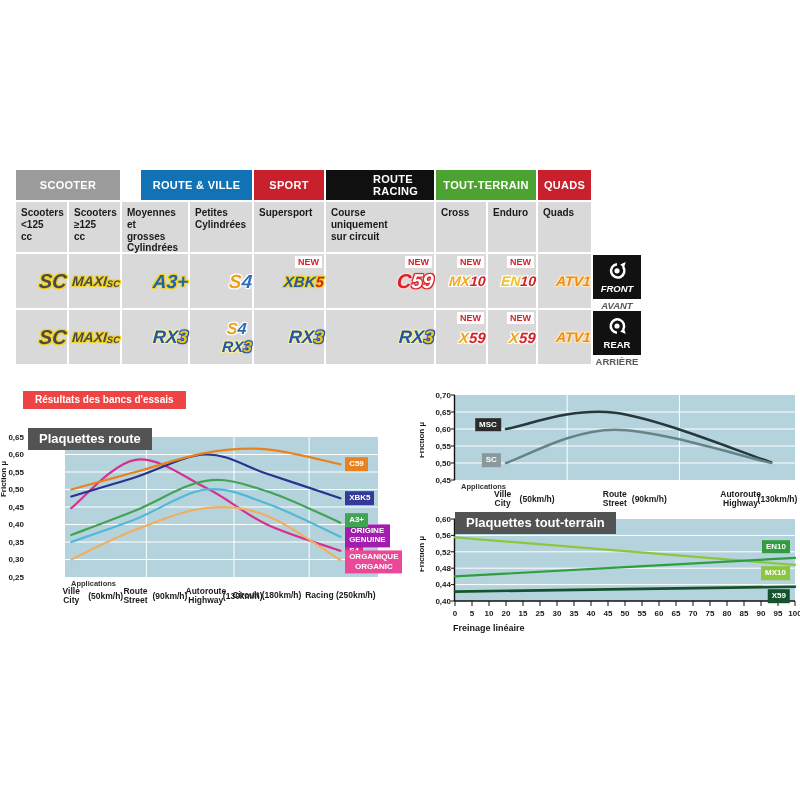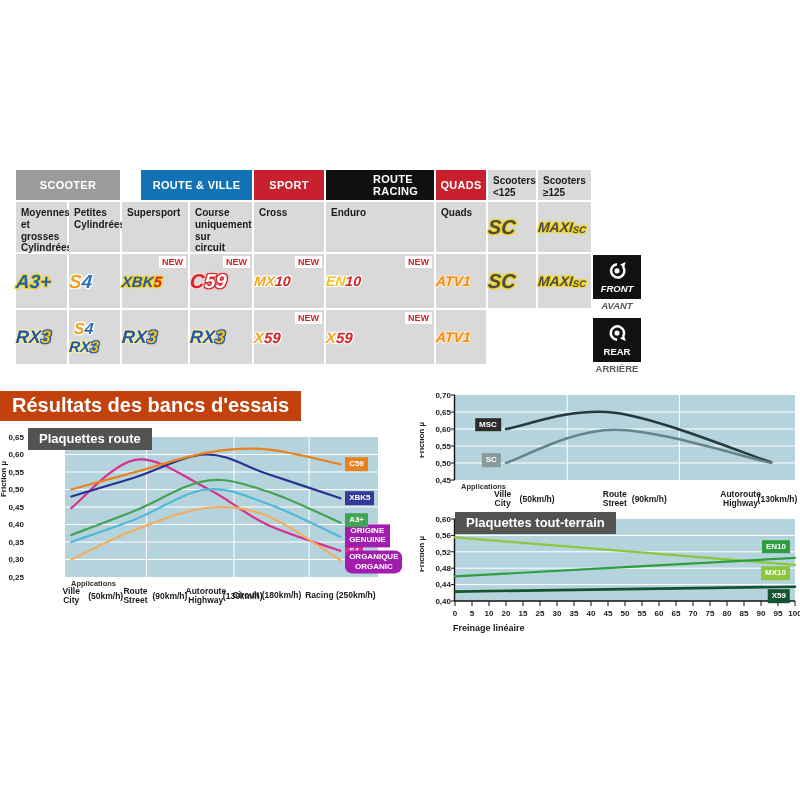--- a/index.html
+++ b/index.html
@@ -6,35 +6,35 @@
   .sheet{position:relative;width:800px;height:800px;background:#fff;overflow:hidden;
          font-family:"Liberation Sans","DejaVu Sans",sans-serif;}
   
   .pad-table{position:absolute;left:16px;top:170px;}
   .grid{display:grid;grid-template-columns:51px 51px 66px 62px 70px 108px 50px 48px 53px;
         grid-template-rows:30px 50px 54px 54px;gap:2px;background:#fff;}
   .th{color:#fff;font-size:11px;font-weight:bold;display:flex;align-items:center;justify-content:center;
       letter-spacing:.3px;}
   .sub{background:#d9d9d9;color:#1a1a1a;font-size:10px;font-weight:bold;line-height:1.18;
        padding:5px 16px 0 5px;}
-  .cell{background:#d9d9d9;position:relative;display:flex;align-items:center;justify-content:flex-start;}
+  .cell{background:#d9d9d9;position:relative;display:flex;align-items:center;justify-content:flex-end;}
   .newb{position:absolute;top:2px;right:2px;background:#fff;color:#d42027;font-size:9px;
         font-weight:bold;padding:0 3px;line-height:12px;}
   .logo{font-style:italic;font-weight:900;line-height:1;white-space:nowrap;transform:skewX(-4deg);}
   .logo .sub-sz{font-size:68%;vertical-align:-1px;}
   .stack{display:flex;flex-direction:column;align-items:center;gap:3px;}
   
   .pos-col{position:absolute;left:593px;top:255px;width:50px;}
   .pos-block{position:absolute;left:0;width:48px;text-align:center;}
   .pos-box{width:48px;height:44px;background:#111;color:#fff;display:flex;flex-direction:column;
            align-items:center;justify-content:center;font-size:9.5px;font-weight:bold;gap:1px;}
   .pos-sub{font-size:9.5px;font-weight:bold;color:#5a5a5a;margin-top:1px;}
   
-  .results-title{position:absolute;left:0;top:391px;background:#c2410c;color:#fff;
-                 font-size:20px;font-weight:bold;padding:3px 12px 4px;}
+  .results-title{position:absolute;left:23px;top:391px;background:#ef4444;color:#fff;
+                 font-size:10px;font-weight:bold;padding:3px 12px 4px;}
   .chart{position:absolute;}
   #route{left:0;top:424px;width:400px;height:196px;}
   #scooter{left:420px;top:385px;width:380px;height:127px;}
   #terrain{left:420px;top:511px;width:380px;height:134px;}
   .chart-title{position:absolute;background:#535353;color:#fff;font-size:13px;font-weight:bold;
                padding:3px 11px 4px;z-index:2;}
   #route .chart-title{left:28px;top:4px;}
   #scooter .chart-title{left:35px;top:1px;}
   #terrain .chart-title{left:35px;top:1px;}
   .chart-body{position:absolute;inset:0;}
@@ -47,20 +47,21 @@
 <body>
 
 <div class="sheet">
 
   <section class="pad-table">
     <div class="grid" id="grid">
         <div class="th" style="background: rgb(155, 155, 155); grid-column: span 2;">SCOOTER</div>
         <div class="th" style="background: rgb(17, 115, 181); grid-column: span 2; margin-left: 19px;">ROUTE &amp; VILLE</div>
         <div class="th" style="background: rgb(200, 32, 44); grid-column: span 1;">SPORT</div>
         <div class="th" style="background: rgb(16, 16, 16); grid-column: span 1; padding-left: 47px;">ROUTE RACING</div>
+        <div class="th" style="background: rgb(77, 163, 50); grid-column: span 2;">TOUT-TERRAIN</div>
         <div class="th" style="background: rgb(200, 32, 44); grid-column: span 1;">QUADS</div>
         <div class="sub">Scooters<br>&lt;125 cc</div>
         <div class="sub">Scooters<br>≥125 cc</div>
         <div class="sub">Moyennes<br>et grosses<br>Cylindrées</div>
         <div class="sub">Petites<br>Cylindrées</div>
         <div class="sub">Supersport</div>
         <div class="sub">Course<br>uniquement<br>sur circuit</div>
         <div class="sub">Cross</div>
         <div class="sub">Enduro</div>
         <div class="sub">Quads</div>
@@ -137,21 +138,21 @@
           <svg width="22" height="20" viewBox="0 0 24 24">
             <circle cx="12" cy="13" r="3.1" fill="#fff"></circle>
             <path d="M 12 5 A 8 8 0 1 0 19.3 8.2" stroke="#fff" stroke-width="3" fill="none"></path>
             <path d="M 22.5 2.5 L 20.2 9.6 L 15.8 5.4 Z" fill="#fff"></path>
           </svg>
         </span>
         <span>FRONT</span>
       </div>
       <div class="pos-sub">AVANT</div>
     </div>
-    <div class="pos-block" style="top:63px;">
+    <div class="pos-block" style="top:56px;">
       <div class="pos-box">
         <span>
           <svg width="22" height="20" viewBox="0 0 24 24">
             <circle cx="12" cy="12" r="3.1" fill="#fff"></circle>
             <path d="M 19.3 16.2 A 8 8 0 1 0 12 20 " stroke="#fff" stroke-width="3" fill="none"></path>
             <path d="M 22.5 21.5 L 15.8 18.6 L 20.2 14.4 Z" fill="#fff"></path>
           </svg>
         </span>
         <span>REAR</span>
       </div>
@@ -196,21 +197,21 @@
           <text text-anchor="middle" font-size="8.5" font-weight="bold" fill="#1a1a1a"><tspan x="135.425" y="170">Route</tspan><tspan x="135.425" y="179">Street</tspan></text>
           <text x="152.425" y="175" text-anchor="start" font-size="8.5" font-weight="bold" fill="#1a1a1a">(90km/h)</text>
           <text text-anchor="middle" font-size="8.5" font-weight="bold" fill="#1a1a1a"><tspan x="205.85" y="170">Autoroute</tspan><tspan x="205.85" y="179">Highway</tspan></text>
           <text x="222.85" y="175" text-anchor="start" font-size="8.5" font-weight="bold" fill="#1a1a1a">(130km/h)</text>
           <text x="266.885" y="174" text-anchor="middle" font-size="8.5" font-weight="bold" fill="#1a1a1a">Circuit (180km/h)</text>
           <text x="340.44" y="174" text-anchor="middle" font-size="8.5" font-weight="bold" fill="#1a1a1a">Racing (250km/h)</text>
           <text x="71" y="162" text-anchor="start" font-size="7.5" font-weight="bold" fill="#333">Applications</text>
           <text transform="translate(6,55) rotate(-90)" text-anchor="middle" font-size="8" font-weight="bold" fill="#1a1a1a">Friction µ</text>
         </svg>
         <div class="s-label" style="left: 345.135px; top: 126.75px; background: rgb(214, 48, 144);">S4</div>
-        <div class="s-label" style="left: 345.135px; top: 138.3px; background: #a21caf; border-radius: 7px;">ORGANIQUE<br>ORGANIC</div>
+        <div class="s-label" style="left: 345.135px; top: 138.3px; background: #ec4899;">ORGANIQUE<br>ORGANIC</div>
         <div class="s-label" style="left: 345.135px; top: 111.7px; background: #a21caf;">ORIGINE<br>GENUINE</div>
         <div class="s-label" style="left: 345.135px; top: 96.3px; background: rgb(67, 163, 85);">A3+</div>
         <div class="s-label" style="left: 345.135px; top: 74.25px; background: rgb(51, 58, 153);">XBK5</div>
         <div class="s-label" style="left: 345.135px; top: 40.3px; background: rgb(232, 130, 30);">C59</div>
       </div>
   </div>
 
   <div class="chart" id="scooter">
     <div class="chart-body">
         <svg width="380" height="127">

